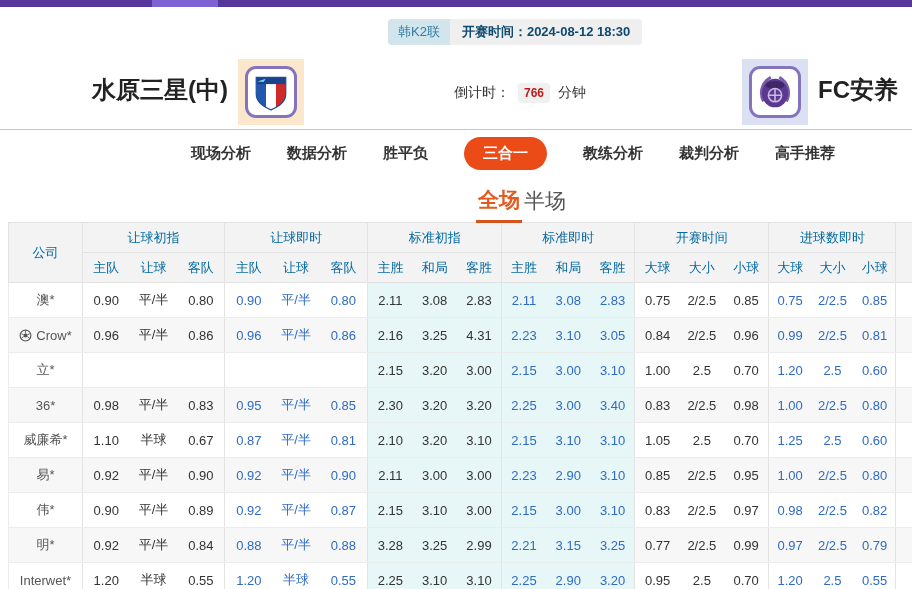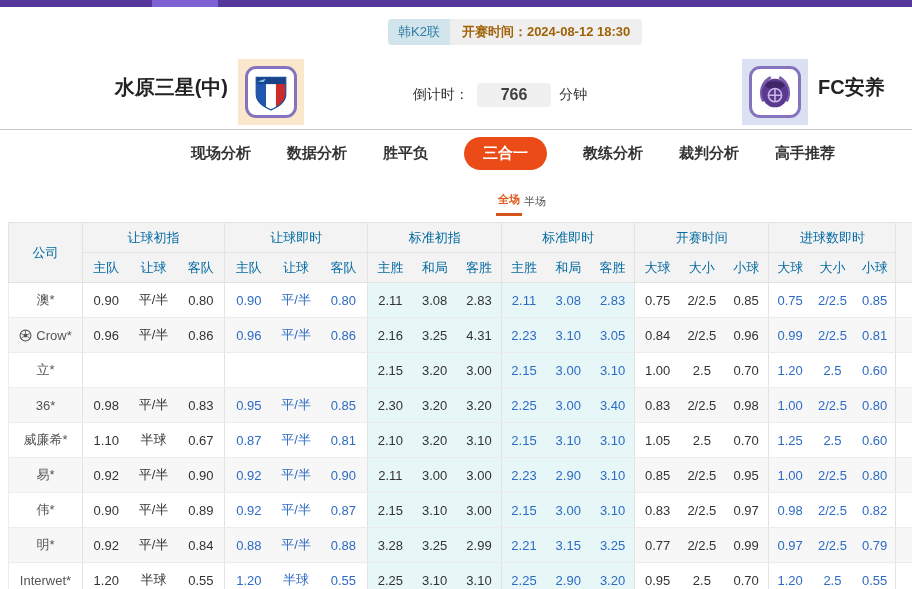--- a/index.html
+++ b/index.html
@@ -8,45 +8,45 @@
 
   
   .topbar { position: relative; height: 7px; background: #55379b; }
   .topbar-thumb { position: absolute; left: 152px; top: 0; width: 66px; height: 7px; background: #7e61d2; }
 
   
   .header { position: relative; height: 122px; background: #fff; }
   .kickoff { position: absolute; left: 388px; top: 12px; display: flex; height: 26px;
     border-radius: 4px; overflow: hidden; font-size: 13px; line-height: 26px; text-align: center; }
   .kickoff-league { background: #d2e5ec; color: #2f7ca6; padding: 0 10px; }
-  .kickoff-time { background: #efefef; color: #a16207; font-weight: bold; padding: 0 12px; }
-  .team-name { position: absolute; top: 67px; font-size: 20px; font-weight: bold; color: #222; }
+  .kickoff-time { background: #efefef; color: #0c4a6e; font-weight: bold; padding: 0 12px; }
+  .team-name { position: absolute; top: 67px; font-size: 24px; font-weight: bold; color: #222; }
   .team-name.home { left: 0; width: 228px; text-align: right; }
   .team-name.away { left: 818px; }
   .logo-box { position: absolute; top: 52px; width: 66px; height: 66px;
     display: flex; align-items: center; justify-content: center; }
   .logo-box.home { left: 238px; background: #fbe7cc; }
   .logo-box.away { left: 742px; background: #dbe0f2; }
   .logo-inner { width: 52px; height: 52px; background: #fff; border: 3px solid #8574bd;
     border-radius: 11px; display: flex; align-items: center; justify-content: center; }
-  .countdown { position: absolute; left: 380px; top: 76px; width: 240px; display: flex;
+  .countdown { position: absolute; left: 400px; top: 76px; width: 240px; display: flex;
     align-items: center; justify-content: center; font-size: 14px; color: #333; }
-  .countdown-value { background: #f0f0f0; color: #404040; font-weight: bold; font-size: 16px;
-    padding: 3px 24px; border-radius: 4px; margin: 0 8px; }
+  .countdown-value { background: #f0f0f0; color: #b91c1c; font-weight: bold; font-size: 12px;
+    padding: 3px 6px; border-radius: 4px; margin: 0 8px; }
 
   
   .nav { height: 48px; border-top: 1px solid #c9c9c9; display: flex; align-items: center;
     justify-content: center; padding-left: 114px; gap: 36px;
     font-size: 15px; font-weight: bold; color: #333; }
   .nav-item { cursor: pointer; white-space: nowrap; }
   .nav-item.active { background: #ea4b17; color: #fff; padding: 7px 19px; border-radius: 17px; }
 
   
   .period-tabs { height: 45px; display: flex; align-items: center; justify-content: center;
-    padding-left: 132px; font-size: 11px; color: #555; }
+    padding-left: 132px; font-size: 21px; color: #555; }
   .period-tab { padding: 9px 2px 6px 2px; cursor: pointer; }
   .period-tab.active { color: #e25a1e; font-weight: bold; border-bottom: 3px solid #d4541c; }
 
   
   .table-wrap { width: 912px; overflow: hidden; }
   table { border-collapse: collapse; margin-left: 8px; width: 925px; table-layout: fixed;
     font-size: 13px; color: #333; }
   th, td { text-align: center; padding: 0; font-weight: normal; }
   thead th { background: #f3f3f3; color: #0369a1; height: 30px;
     border-top: 1px solid #e2e2e2; border-bottom: 1px solid #e2e2e2; }

